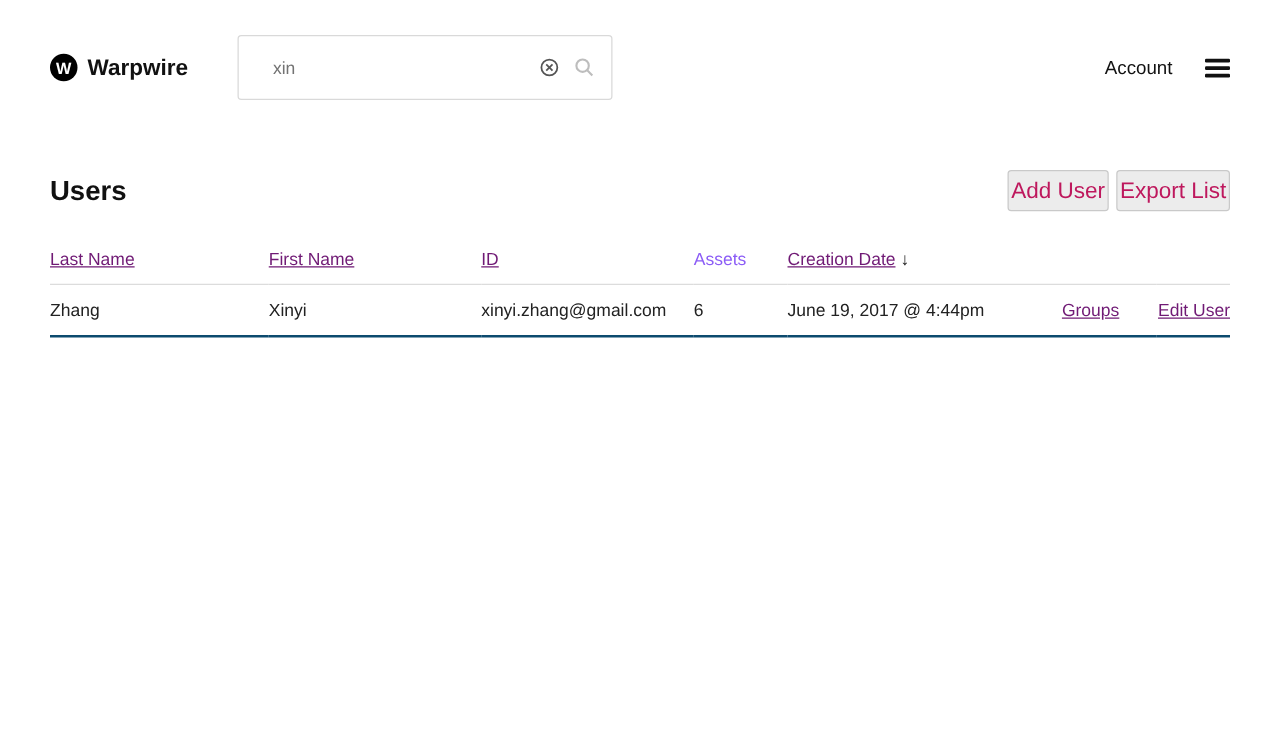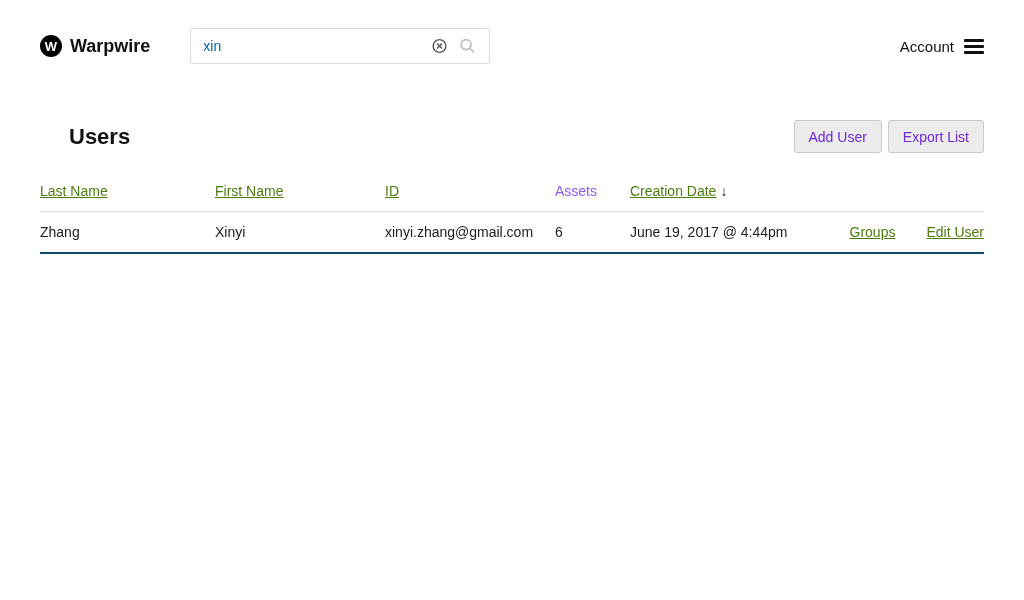--- a/index.html
+++ b/index.html
@@ -38,44 +38,44 @@
     color: #fff;
     font-weight: 700;
     font-size: 13px;
   }
   .search-wrap {
     position: relative;
     width: 300px;
   }
   .search-input {
     width: 100%;
-    height: 36px;
+    height: 52px;
     border: 1px solid #d9d9d9;
     border-radius: 3px;
-    padding: 0 70px 0 12px;
-    font-size: 14px;
-    color: #0369a1;
+    padding: 0 70px 0 27px;
+    font-size: 14px;
+    color: #737373;
     outline: none;
   }
   .search-clear, .search-go {
     position: absolute;
     top: 50%;
     transform: translateY(-50%);
     cursor: pointer;
     color: #6b6b6b;
     display: flex;
     align-items: center;
   }
   .search-clear { right: 42px; }
   .search-go { right: 14px; }
   .spacer { flex: 1; }
   .account-area {
     display: flex;
     align-items: center;
-    gap: 10px;
+    gap: 26px;
   }
   .account-link {
     font-size: 15px;
     color: #111;
     cursor: pointer;
   }
   .hamburger {
     display: flex;
     flex-direction: column;
     gap: 3px;
@@ -85,60 +85,59 @@
     display: block;
     width: 20px;
     height: 3px;
     background: #111;
     border-radius: 1px;
   }
   .title-row {
     display: flex;
     align-items: center;
     margin-top: 56px;
-    margin-left: 29px;
   }
   .page-title {
     font-size: 22px;
     font-weight: 700;
     color: #111;
   }
   .actions {
     display: flex;
     gap: 6px;
   }
   .btn {
     height: 33px;
-    padding: 0 14px;
+    padding: 0 2px;
     border: 1px solid #c9c9c9;
     background: #ececec;
     border-radius: 3px;
-    font-size: 14px;
-    color: #6d28d9;
+    font-size: 18px;
+    color: #be185d;
     cursor: pointer;
   }
   table {
     width: 100%;
     border-collapse: collapse;
     margin-top: 18px;
   }
   th, td {
     text-align: left;
     padding: 12px 0;
     font-weight: 400;
     font-size: 14px;
   }
   thead tr {
     border-bottom: 1px solid #dcdcdc;
   }
   tbody tr {
     border-bottom: 2px solid #0c4a6e;
   }
   .link {
-    color: #4d7c0f;
+    color: #701a75;
     text-decoration: underline;
     cursor: pointer;
   }
   .plain {
     color: #8b5cf6;
   }
   .sort-arrow {
     margin-left: 4px;
     font-size: 14px;
   }

